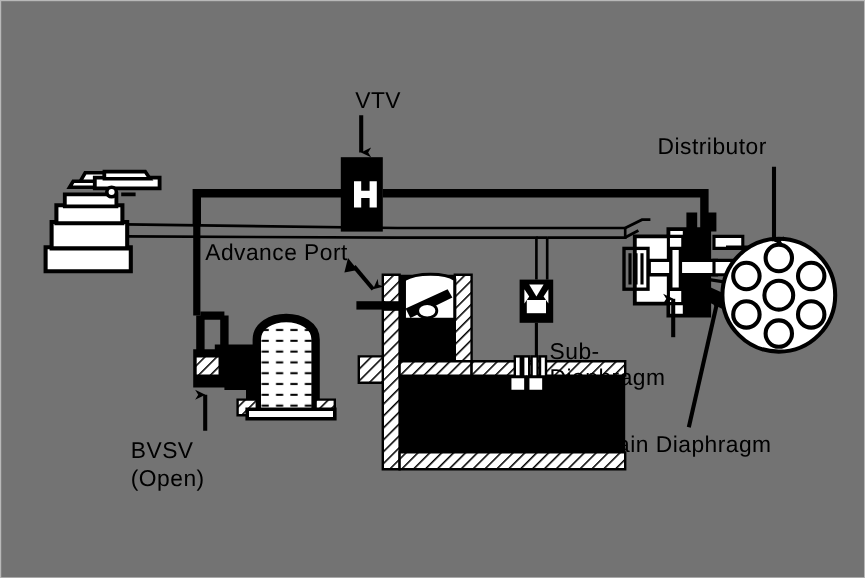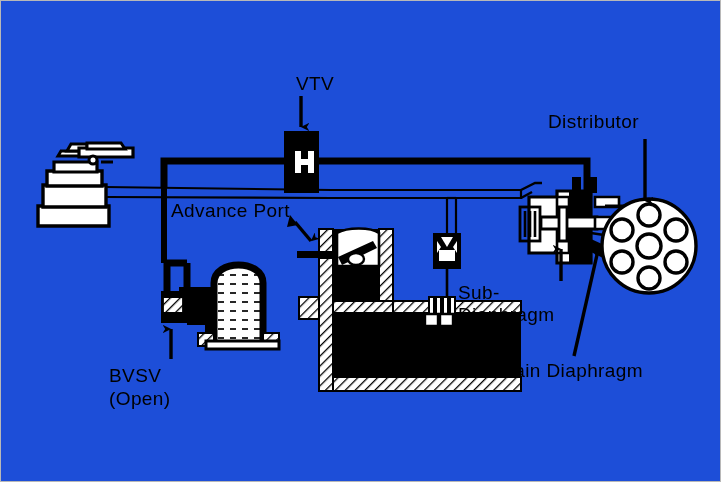--- a/index.html
+++ b/index.html
@@ -7,21 +7,21 @@
     padding: 0;
     background: #ffffff;
   }
   body {
     font-family: "Liberation Sans", sans-serif;
   }
   #diagram-root {
     position: relative;
     width: 721px;
     height: 482px;
-    background: #1d4ed8;
+    background: #737373;
     border: 1px solid #b8b8b8;
     box-sizing: border-box;
     overflow: hidden;
   }
   #diagram-svg {
     position: absolute;
     left: 0;
     top: 0;
     display: block;
   }

